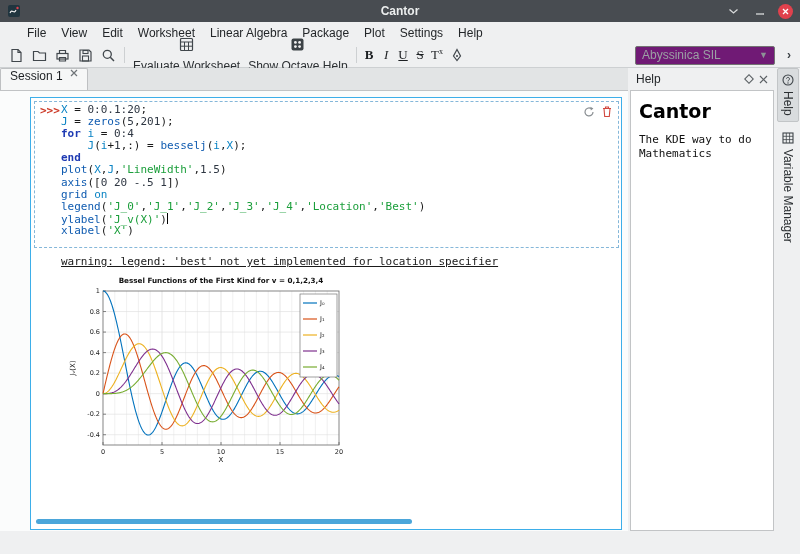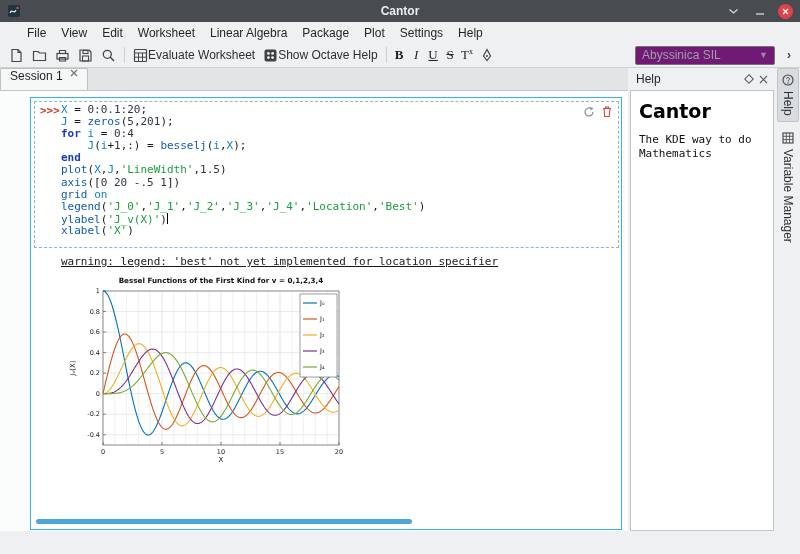--- a/index.html
+++ b/index.html
@@ -24,21 +24,21 @@
 
   
   .menubar { position:absolute; top:22px; left:0; width:800px; height:21px;
     display:flex; align-items:center; gap:9px; padding:0 24px; font-size:12px; }
   .menu-item { padding:1px 3px; }
 
   
   .toolbar { position:absolute; top:43px; left:0; width:800px; height:25px;
     display:flex; align-items:center; padding:0 5px; font-size:12px; color:#2c3033;
     border-bottom:1px solid #cdd0d2; }
-  .tbtn { display:flex; align-items:center; gap:0; padding:2px 4px; border-radius:2px; }
+  .tbtn { display:flex; align-items:center; gap:7px; padding:2px 4px; border-radius:2px;flex-direction:column; }
   .sep { width:1px; height:16px; background:#cdd0d2; margin:0 4px; }
   .fmt { width:17px; text-align:center; font-family:"Liberation Serif",serif;
     font-size:13px; color:#1d2023; padding:1px 0; }
   .fmt.i { font-style:italic; }
   .fmt.u { text-decoration:underline; }
   .fmt.s { text-decoration:line-through; }
   .fmt sup { font-size:8px; }
   .font-combo { margin-left:auto; width:140px; height:19px; border:1px solid #737373;
     border-radius:2px; background:#701a75; color:#9ba0a4; font-size:12px;
     display:flex; align-items:center; padding:0 6px; gap:4px; }

